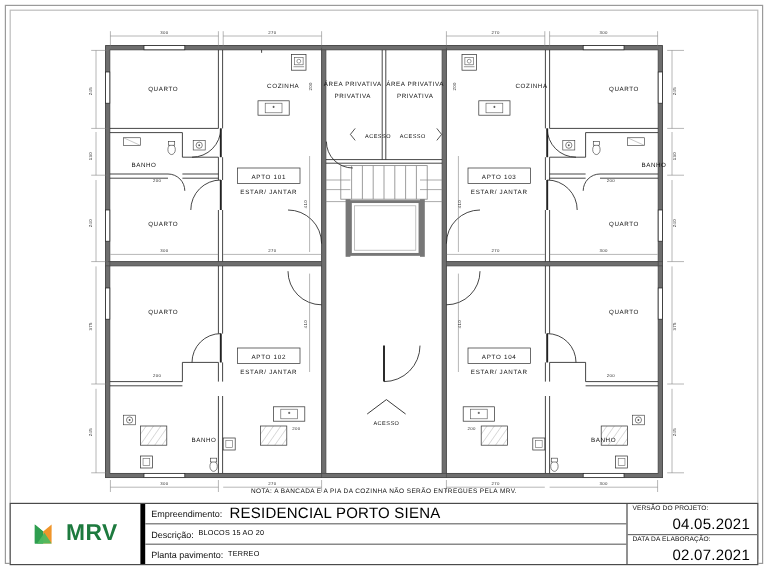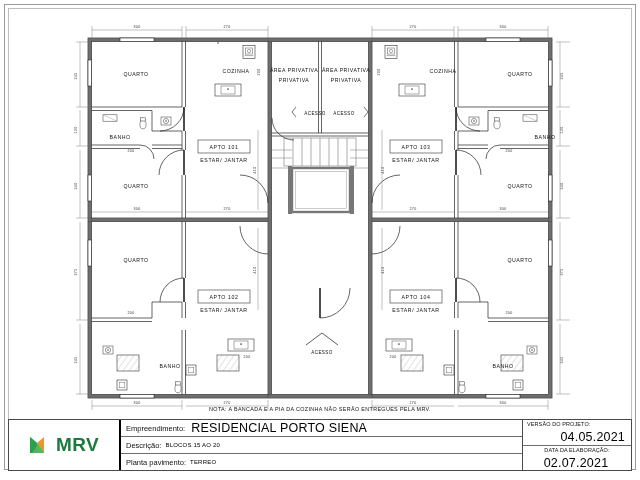--- a/index.html
+++ b/index.html
@@ -14,40 +14,40 @@
                border:1px solid #bdbdbd;box-sizing:border-box;}
 
   
   #plan{position:absolute;left:0;top:0;width:640px;height:412px;}
   #plan svg{display:block;}
 
   
   #titleblock{position:absolute;left:8px;top:419px;width:624px;height:52px;
               border:1px solid #4a4a4a;box-sizing:border-box;display:flex;
               background:#fff;}
-  .tb-logo{width:112px;border-right:2px solid #000000;display:flex;
+  .tb-logo{width:112px;border-right:4px solid #000000;display:flex;
            align-items:center;justify-content:center;box-sizing:border-box;}
   .logo-wrap{display:flex;align-items:center;gap:5px;}
   .logo-mark{width:22px;height:22px;position:relative;}
   .logo-text{font-size:19px;font-weight:bold;letter-spacing:.4px;
              font-family:"Liberation Sans", sans-serif;}
   .tb-mid{flex:1;display:flex;flex-direction:column;
           border-right:1px solid #4a4a4a;box-sizing:border-box;}
   .tb-row{flex:1;display:flex;align-items:center;padding-left:5px;
           border-bottom:1px solid #6d6d6d;box-sizing:border-box;
           white-space:nowrap;overflow:hidden;text-align:right;}
   .tb-row:last-child{border-bottom:none;}
   .tb-lab{font-size:7.5px;color:#111;}
   .tb-val-big{font-size:12.5px;margin-left:6px;letter-spacing:.2px;}
   .tb-val-sm{font-size:6px;margin-left:4px;letter-spacing:.2px;}
   .tb-right{width:108px;display:flex;flex-direction:column;box-sizing:border-box;}
   .tb-rcell{flex:1;border-bottom:1px solid #6d6d6d;box-sizing:border-box;
             padding:1px 4px 0 4px;display:flex;flex-direction:column;
             justify-content:space-between;}
-  .tb-rcell:last-child{border-bottom:none;align-items:center;}
+  .tb-rcell:last-child{border-bottom:none;}
   .tb-rlab{font-size:5.5px;color:#111;letter-spacing:.1px;}
   .tb-rval{font-size:12.5px;text-align:right;padding-right:2px;
            letter-spacing:.2px;line-height:1.05;}
 
   
   .t-room{font-family:"Liberation Sans",sans-serif;font-size:5.2px;
           letter-spacing:.5px;text-anchor:middle;fill:#111;}
   .t-apto{font-family:"Liberation Sans",sans-serif;font-size:5.2px;
           letter-spacing:.6px;text-anchor:middle;fill:#111;}
   .t-dim{font-family:"Liberation Sans",sans-serif;font-size:3.6px;

